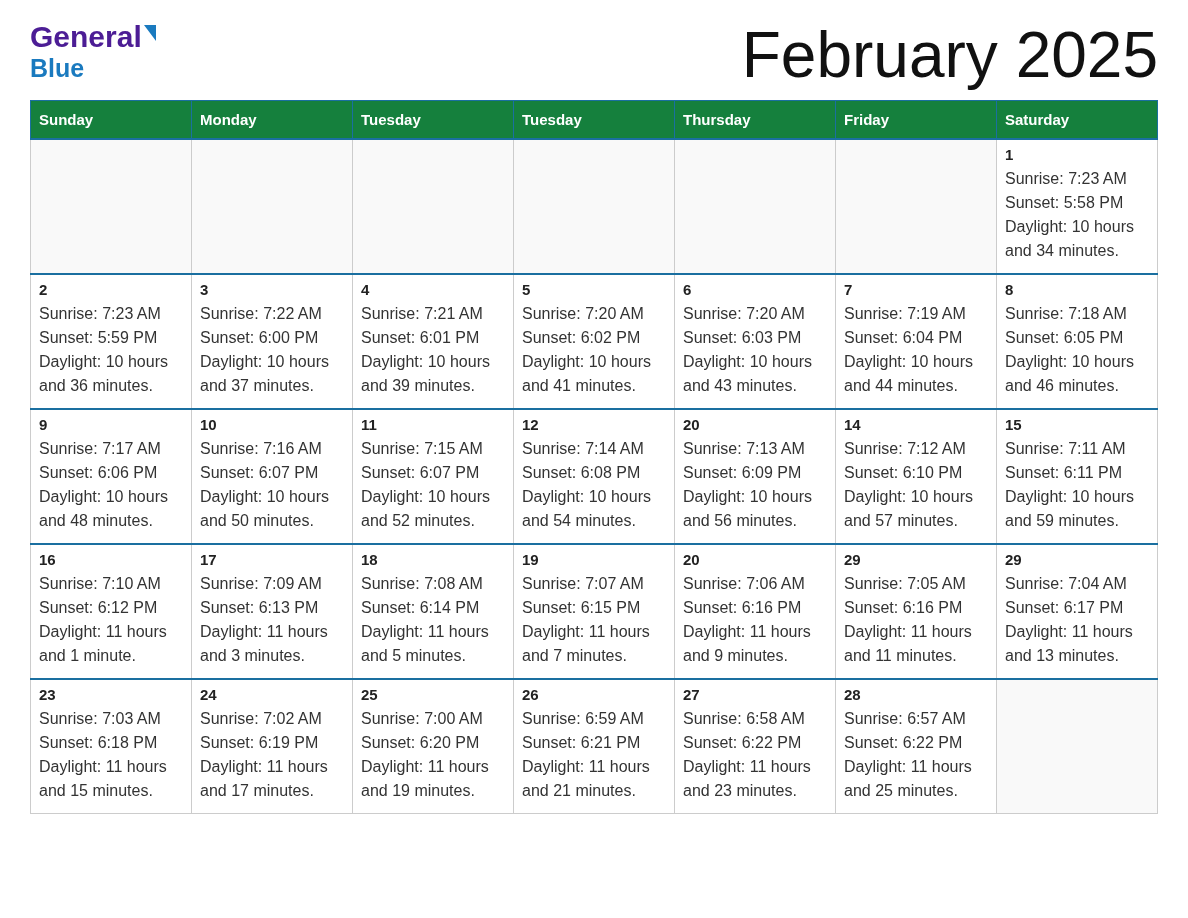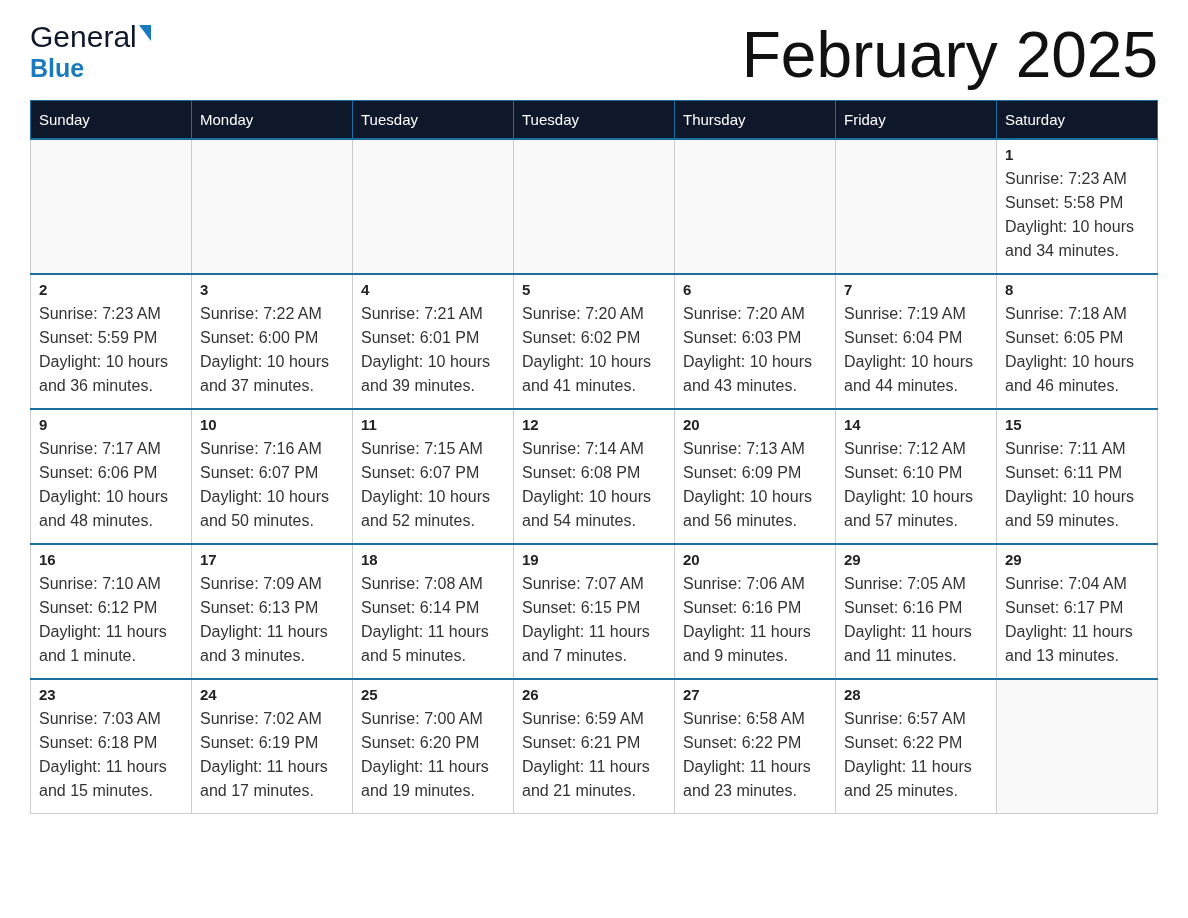--- a/index.html
+++ b/index.html
@@ -34,24 +34,24 @@
       font-size: 20px;
       color: #444;
       margin-top: 4px;
     }
     .calendar {
       width: 100%;
       border-collapse: collapse;
       margin-top: 10px;
     }
     .calendar th {
-      background-color: #0f172a;
+      background-color: #15803d;
       color: #fff;
       font-size: 15px;
-      font-weight: normal;
+      font-weight: bold;
       padding: 10px 8px;
       text-align: left;
       border: 1px solid #1a6fa0;
     }
     .calendar td {
       width: 14.28%;
       vertical-align: top;
       padding: 6px 8px 10px 8px;
       border: 1px solid #ccc;
       border-top: 2px solid #1a6fa0;
@@ -72,22 +72,22 @@
     }
     .empty-cell {
       background: #f9f9f9;
     }
     .logo-row {
       display: flex;
       align-items: center;
     }
     .logo-general {
       font-size: 30px;
-      font-weight: normal;
-      color: #0f172a;
+      font-weight: bold;
+      color: #4c1d95;
     }
     .logo-triangle {
       display: inline-block;
       width: 0;
       height: 0;
       border-left: 12px solid transparent;
       border-top: 16px solid #1a7abf;
       margin-left: 2px;
       position: relative;
       top: -4px;

